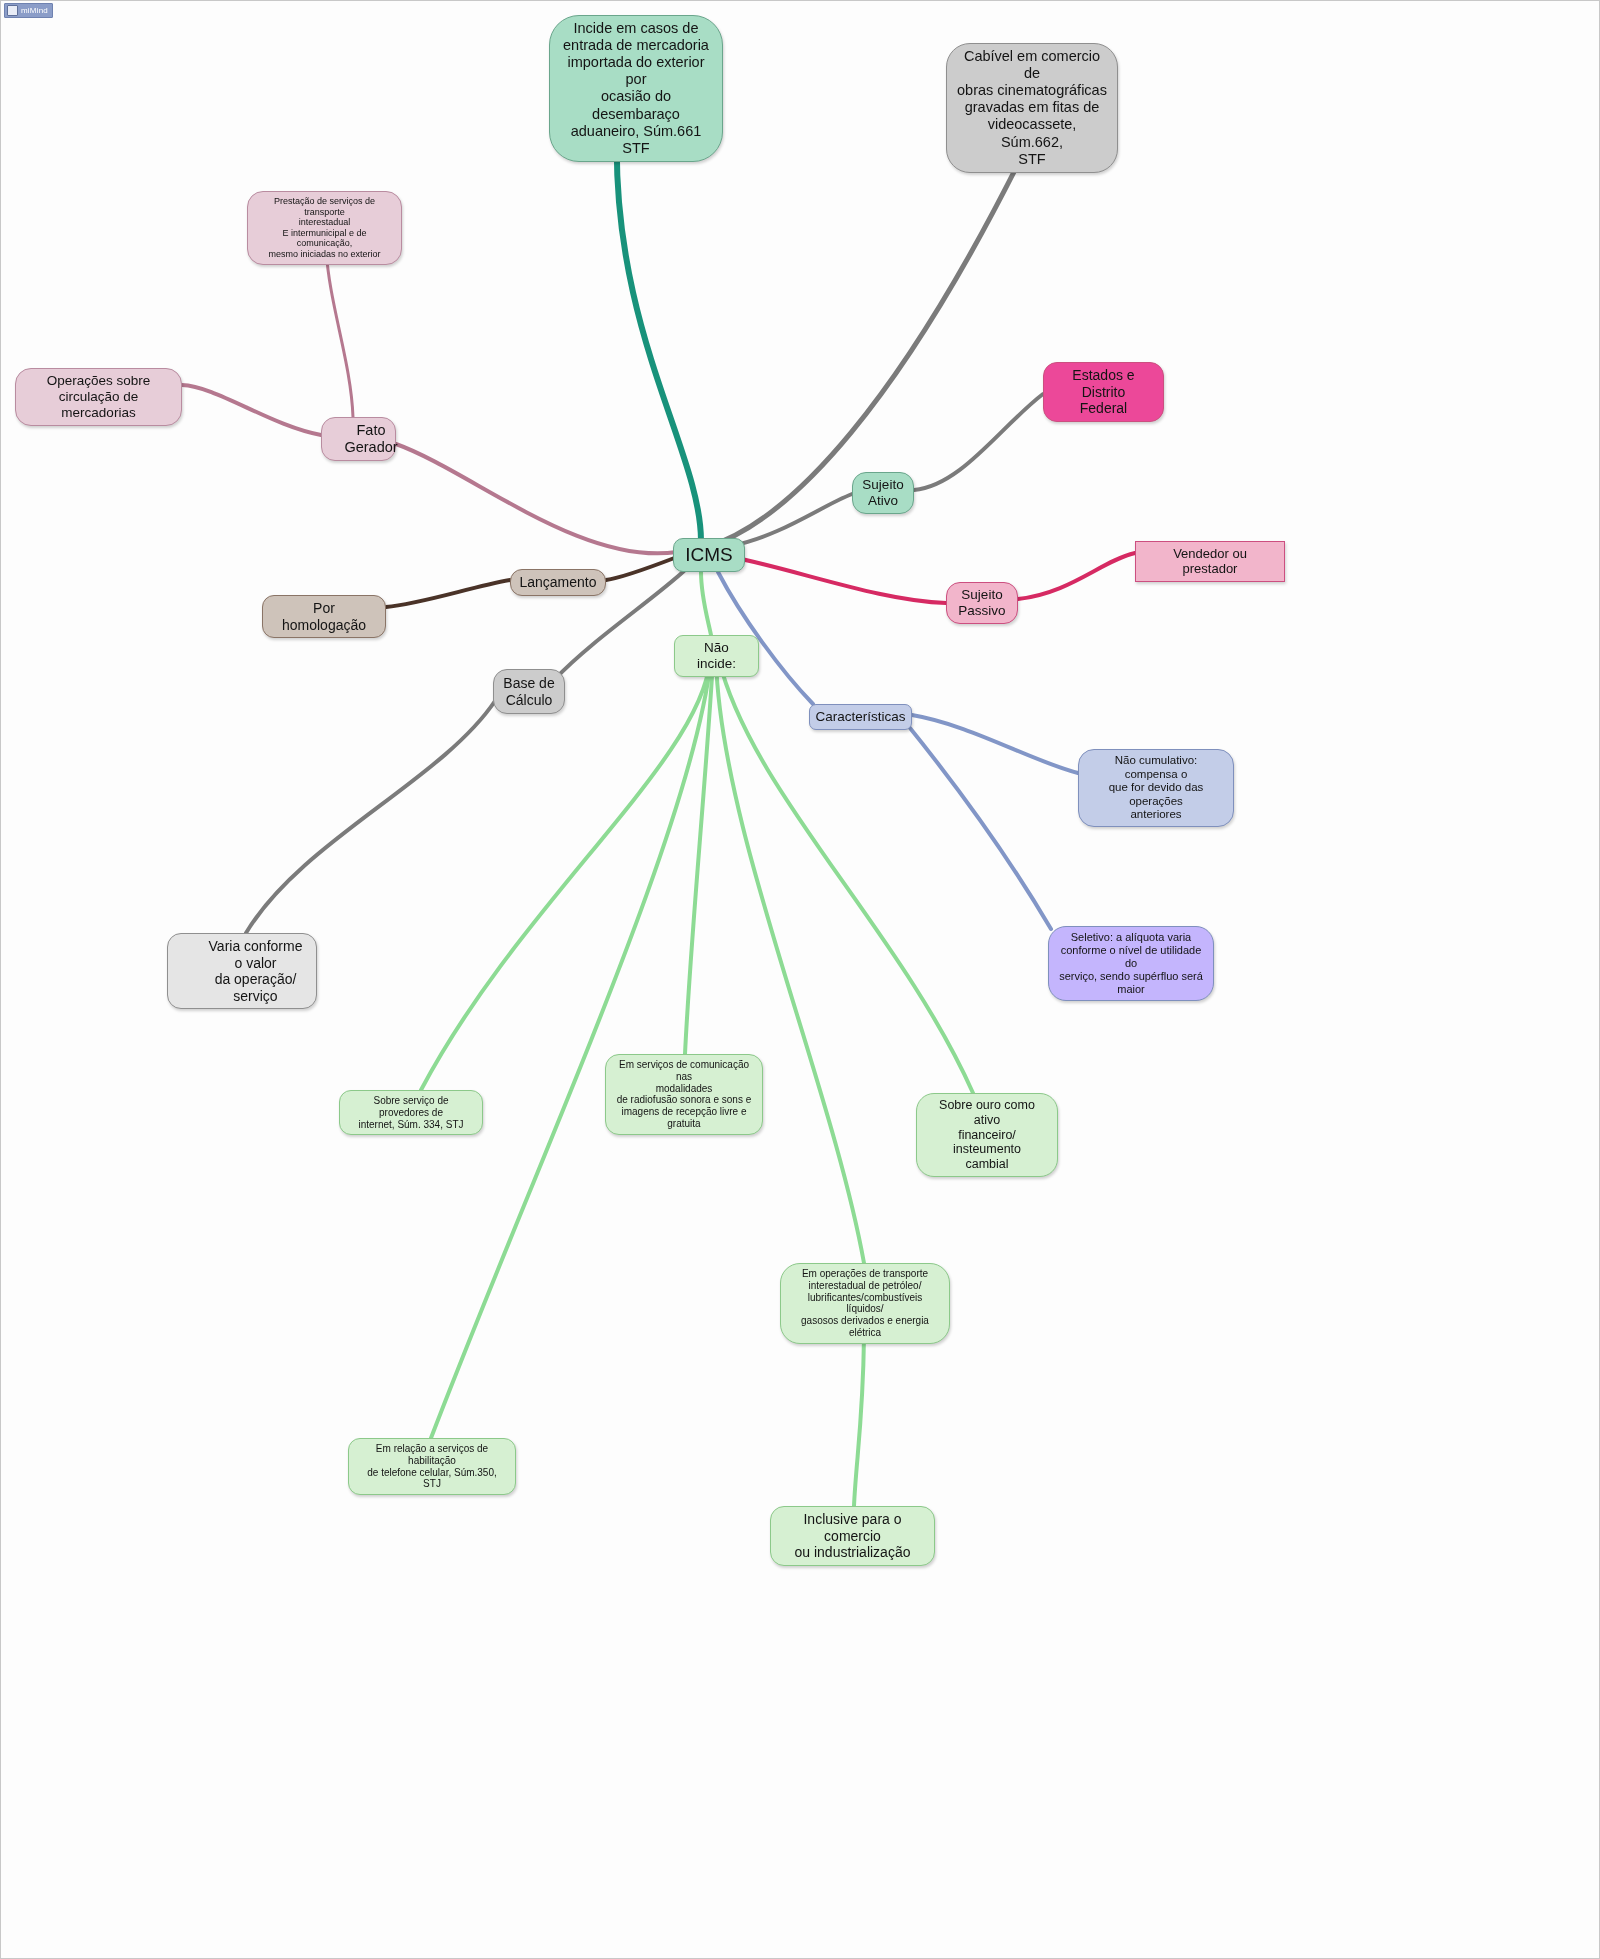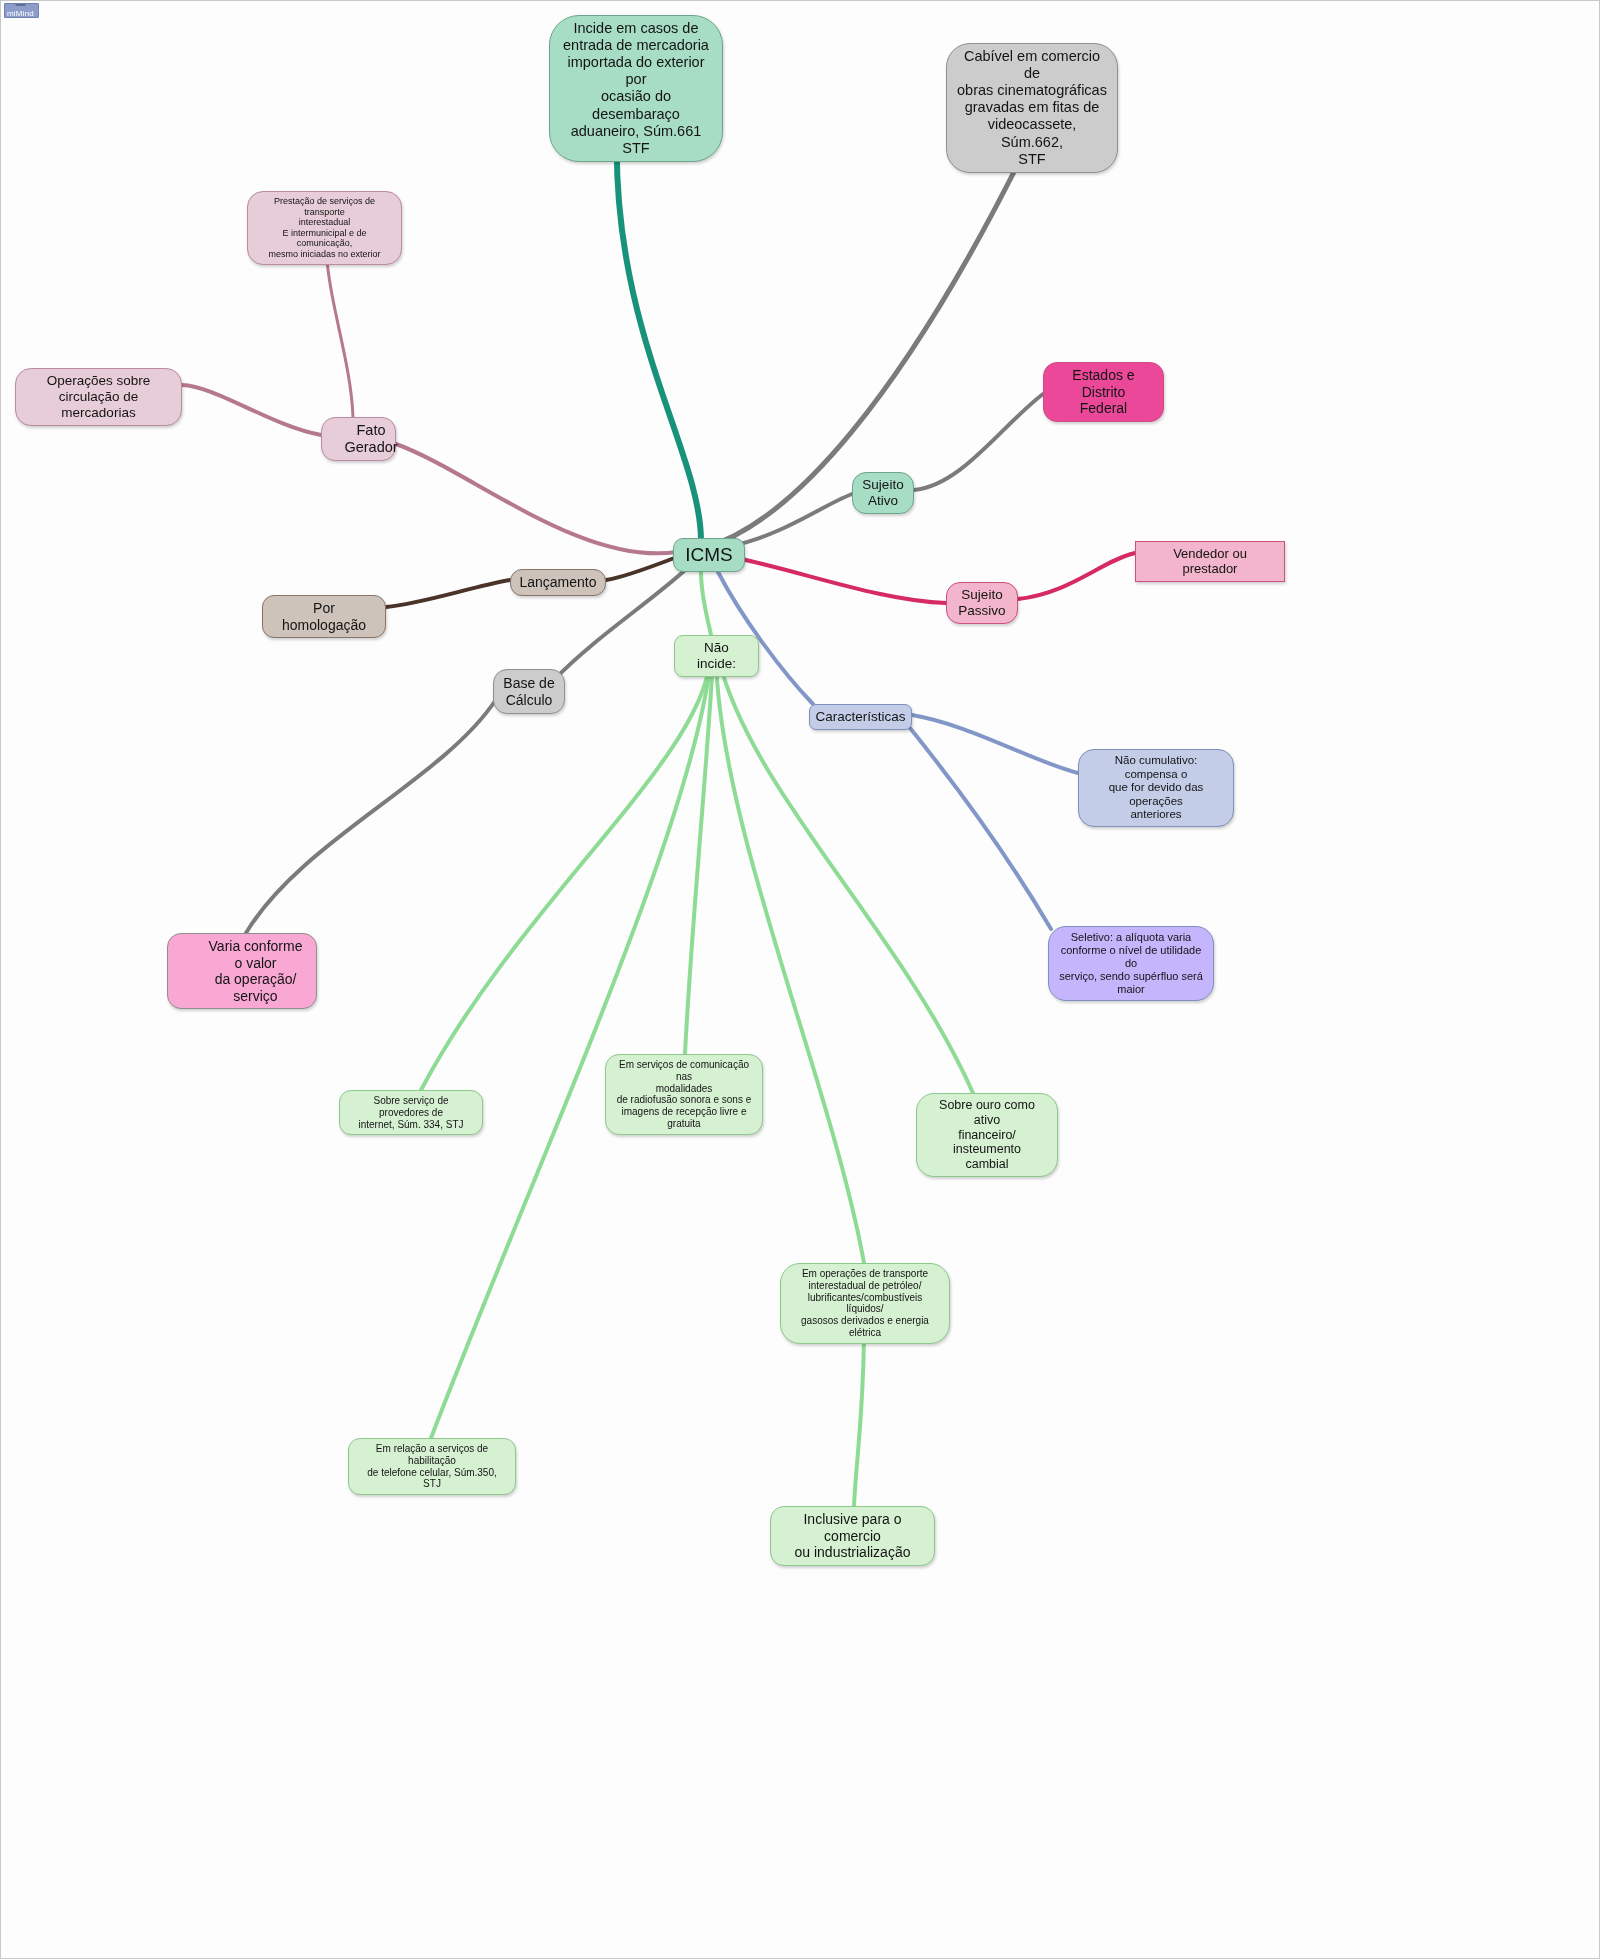--- a/index.html
+++ b/index.html
@@ -47,21 +47,20 @@
     left: 3px;
     top: 2px;
     height: 13px;
     display: flex;
     align-items: center;
     gap: 3px;
     padding: 0 4px 0 2px;
     background: #8b9dc8;
     border: 1px solid #6f82b0;
     border-radius: 1px;
-    flex-direction: column;
   }
   .titlebar .tb-icon {
     width: 9px;
     height: 9px;
     background: #e8ecf6;
     border: 1px solid #5e6f99;
     border-radius: 1px;
   }
   .titlebar .tb-text {
     font-size: 8px;
@@ -140,21 +139,21 @@
       <div class="node" style="left: 808px; top: 703px; width: 103px; min-height: 24px; font-size: 13.5px; border-radius: 7px; background: rgb(195, 205, 232); border-color: rgb(127, 144, 189);"><span>Características</span></div>
       <div class="node" style="left: 492px; top: 668px; width: 72px; min-height: 45px; font-size: 14px; border-radius: 14px; background: rgb(204, 204, 204); border-color: rgb(143, 143, 143);"><span>Base de
 Cálculo</span></div>
       <div class="node" style="left: 1077px; top: 748px; width: 156px; min-height: 54px; font-size: 11.5px; border-radius: 16px; background: rgb(195, 205, 232); border-color: rgb(127, 144, 189);"><span>Não cumulativo: compensa o
 que for devido das operações
 anteriores</span></div>
       <div class="node" style="left: 1047px; top: 925px; width: 166px; min-height: 66px; font-size: 11px; border-radius: 18px; background: #c4b5fd; border-color: rgb(127, 144, 189);"><span>Seletivo: a alíquota varia
 conforme o nível de utilidade do
 serviço, sendo supérfluo será
 maior</span></div>
-      <div class="node" style="left: 166px; top: 932px; width: 150px; min-height: 44px; font-size: 14px; border-radius: 14px; background: #f9a8d4; border-color: rgb(143, 143, 143); padding-left: 36px;"><span>Varia conforme o valor
+      <div class="node" style="left: 166px; top: 932px; width: 150px; min-height: 44px; font-size: 14px; border-radius: 14px; background: #e5e5e5; border-color: rgb(143, 143, 143); padding-left: 36px;"><span>Varia conforme o valor
 da operação/ serviço</span></div>
       <div class="node" style="left: 338px; top: 1089px; width: 144px; min-height: 36px; font-size: 10px; border-radius: 12px; background: rgb(214, 240, 210); border-color: rgb(140, 201, 138);"><span>Sobre serviço de provedores de
 internet, Súm. 334, STJ</span></div>
       <div class="node" style="left: 604px; top: 1053px; width: 158px; min-height: 58px; font-size: 10px; border-radius: 14px; background: rgb(214, 240, 210); border-color: rgb(140, 201, 138);"><span>Em serviços de comunicação nas
 modalidades
 de radiofusão sonora e sons e
 imagens de recepção livre e gratuita</span></div>
       <div class="node" style="left: 915px; top: 1092px; width: 142px; min-height: 56px; font-size: 12.5px; border-radius: 18px; background: rgb(214, 240, 210); border-color: rgb(140, 201, 138);"><span>Sobre ouro como ativo
 financeiro/ insteumento
 cambial</span></div>

